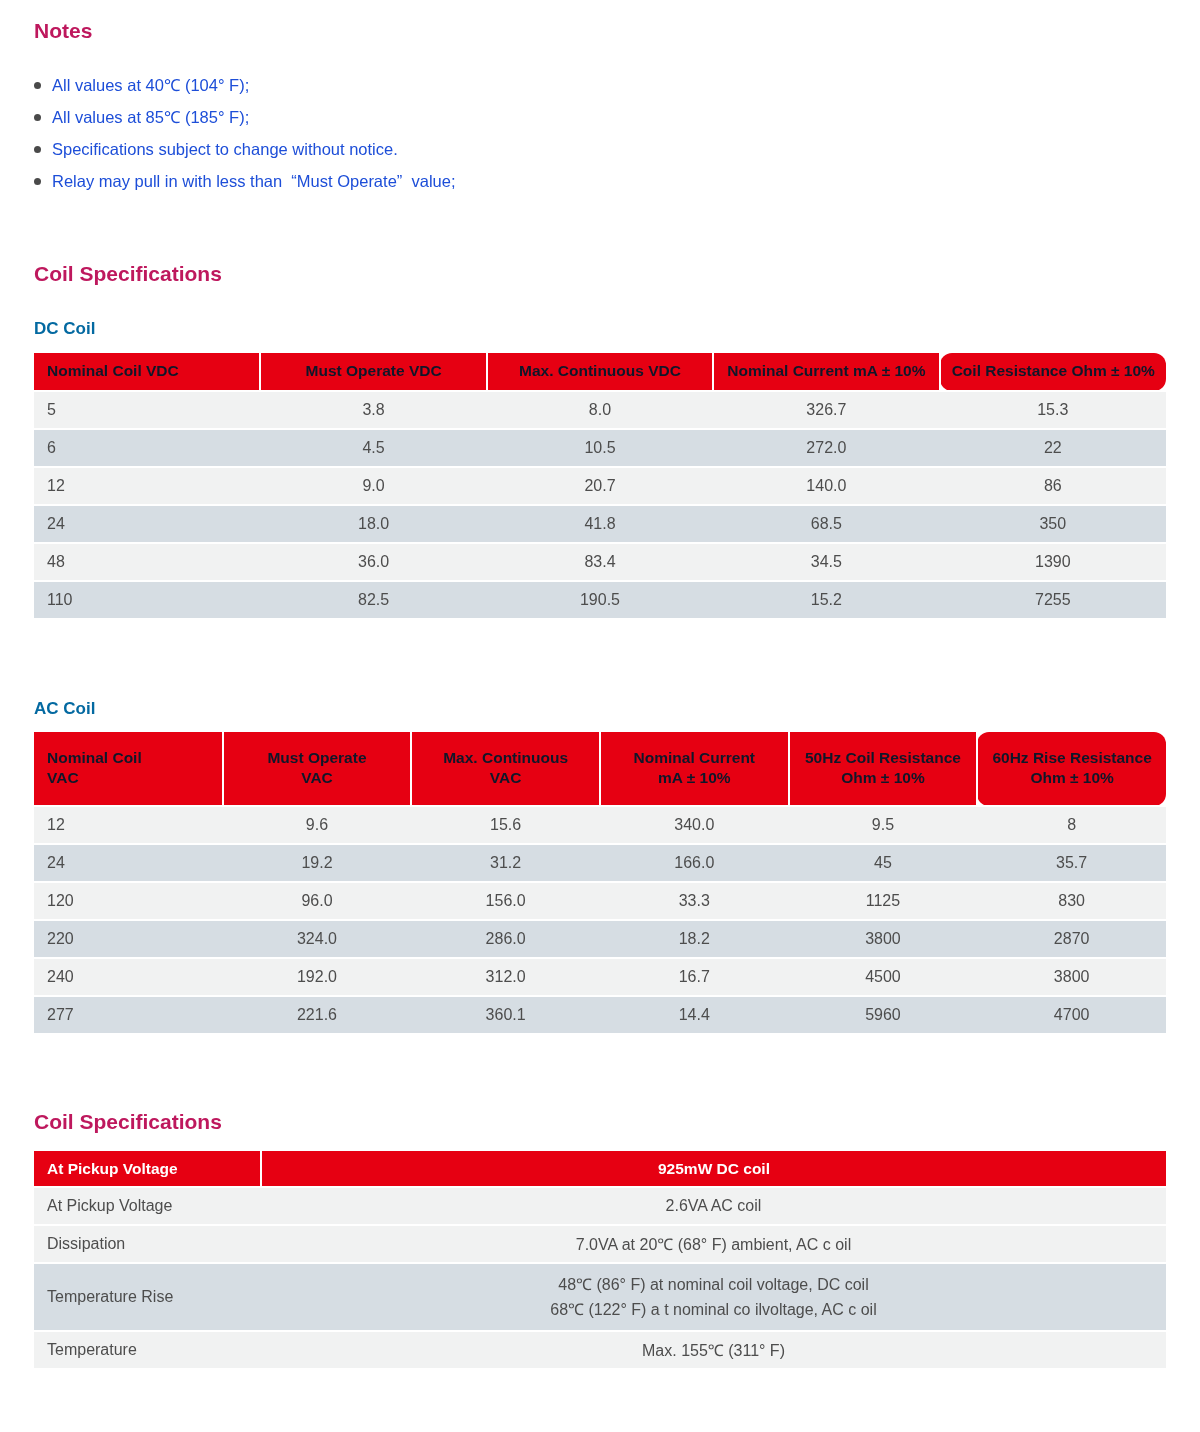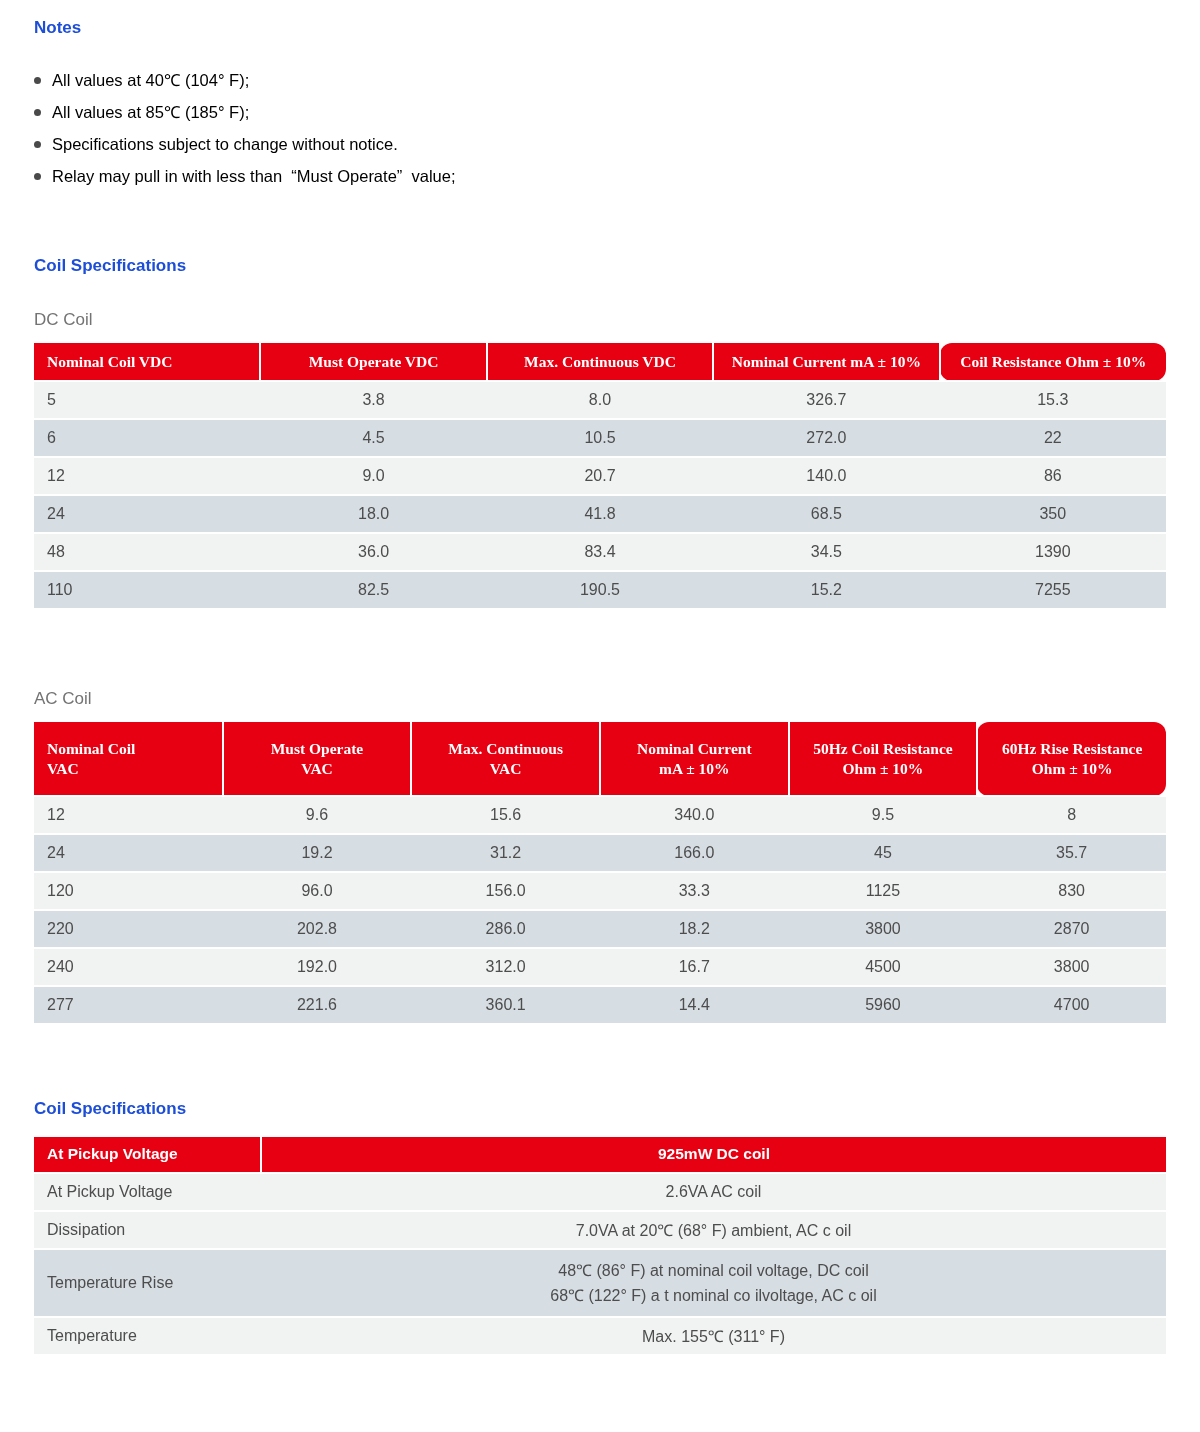--- a/index.html
+++ b/index.html
@@ -6,82 +6,82 @@
   html, body { margin: 0; padding: 0; background: #ffffff; }
   body {
     width: 1200px;
     height: 1432px;
     font-family: "Liberation Sans", sans-serif;
     color: #4d4d4d;
   }
   .page { padding: 16px 34px 40px 34px; }
 
   .section-title {
-    font-size: 17px;
+    font-size: 21px;
     font-weight: 700;
-    color: #1d4ed8;
+    color: #be185d;
     margin: 0;
     line-height: 1.2;
   }
   .title-notes { margin-top: 2px; }
   .title-coil-1 { margin-top: 64px; }
   .title-coil-2 { margin-top: 74px; }
 
   ul.notes-list {
     list-style: none;
     margin: 26px 0 0 0;
     padding: 0;
   }
   ul.notes-list li {
     position: relative;
     padding-left: 18px;
     font-size: 16.5px;
     line-height: 32px;
-    color: #000000;
+    color: #1d4ed8;
     white-space: pre-wrap;
   }
   ul.notes-list li .dot {
     position: absolute;
     left: 0;
     top: 13px;
     width: 7px;
     height: 7px;
     border-radius: 50%;
     background: #4a4a4a;
   }
 
   .sub-label {
     font-size: 17px;
-    color: #737373;
+    color: #0369a1;
     margin: 0;
     line-height: 1.25;
+    font-weight: bold;
   }
   .sub-dc { margin-top: 32px; }
   .sub-ac { margin-top: 78px; }
 
   table.spec-table {
     width: 100%;
     border-collapse: collapse;
     table-layout: fixed;
     margin-top: 13px;
   }
   table.spec-table th, table.spec-table td {
     border-bottom: 2px solid #ffffff;
     padding: 0 6px;
   }
   table.spec-table thead th {
     background: #e60012;
-    color: #ffffff;
+    color: #0f172a;
     font-weight: 700;
     font-size: 15.5px;
     height: 38px;
     text-align: center;
     border-right: 2px solid #ffffff;
     line-height: 20px;
-    font-family: Liberation Serif, serif;
   }
   table.spec-table thead th:last-child { border-right: none; border-radius: 12px; }
   table.spec-table thead th:first-child,
   table.spec-table td:first-child {
     text-align: left;
     padding-left: 13px;
   }
   table.spec-table thead.two-line th { height: 74px; }
   table.spec-table td {
     height: 38px;
@@ -231,21 +231,21 @@
         <tr class="light">
           <td>120</td>
           <td>96.0</td>
           <td>156.0</td>
           <td>33.3</td>
           <td>1125</td>
           <td>830</td>
         </tr>
         <tr class="dark">
           <td>220</td>
-          <td>202.8</td>
+          <td>324.0</td>
           <td>286.0</td>
           <td>18.2</td>
           <td>3800</td>
           <td>2870</td>
         </tr>
         <tr class="light">
           <td>240</td>
           <td>192.0</td>
           <td>312.0</td>
           <td>16.7</td>

